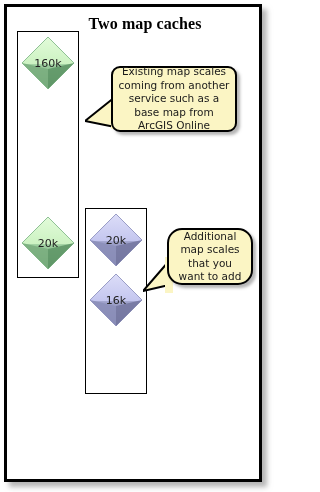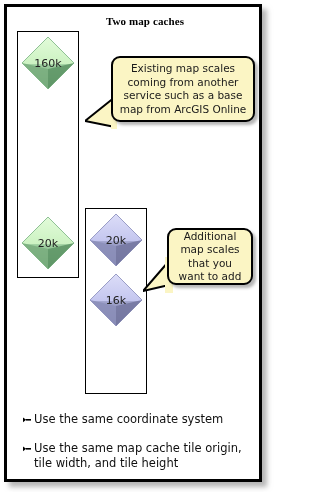--- a/index.html
+++ b/index.html
@@ -35,21 +35,21 @@
 
   
   #title {
     position: absolute;
     left: 0;
     top: 8px;
     width: 252px;
     text-align: center;
     font-family: "Liberation Serif", "DejaVu Serif", serif;
     font-weight: bold;
-    font-size: 11px;
+    font-size: 16px;
     color: #000000;
     letter-spacing: 0.1px;
     padding-left: 24px;
     box-sizing: border-box;
   }
 
   
   .group-box {
     position: absolute;
     box-sizing: border-box;
@@ -97,29 +97,30 @@
     color: #1a1a1a;
     text-align: center;
     display: flex;
     align-items: center;
     justify-content: center;
     padding: 3px 5px;
     z-index: 5;
   }
   #callout-existing {
     left: 104px;
-    top: 49px;
-    width: 144px;
+    top: 59px;
+    width: 126px;
     height: 66px;
   }
   #callout-additional {
     left: 160px;
     top: 221px;
     width: 86px;
     height: 57px;
+    border-radius: 15px;
   }
   .tail {
     position: absolute;
     z-index: 4;
     pointer-events: none;
   }
   #tail-existing { left: 78px; top: 88px; width: 32px; height: 34px; }
   #tail-additional { left: 136px; top: 250px; width: 30px; height: 36px; }
 
   
@@ -240,31 +241,15 @@
     </svg>
 
     <div class="callout" id="callout-existing">
       <span>Existing map scales coming from another service such as a base map from ArcGIS Online</span>
     </div>
 
     <div class="callout" id="callout-additional">
       <span>Additional map scales that you want to add</span>
     </div>
 
-    <div id="bullets">
-      <div class="bullet-row">
-        <svg class="bullet-marker" viewBox="0 0 8 6">
-          <rect x="3" y="2" width="5" height="1.6" fill="#000000"></rect>
-          <polygon points="0,0.4 3.2,2.8 0,5.2" fill="#000000"></polygon>
-        </svg>
-        <span>Use the same coordinate system</span>
-      </div>
-      <div class="bullet-row">
-        <svg class="bullet-marker" viewBox="0 0 8 6">
-          <rect x="3" y="2" width="5" height="1.6" fill="#000000"></rect>
-          <polygon points="0,0.4 3.2,2.8 0,5.2" fill="#000000"></polygon>
-        </svg>
-        <span>Use the same map cache tile origin, tile width, and tile height</span>
-      </div>
-    </div>
 
   </div>
 </div>
 
 </body></html>

